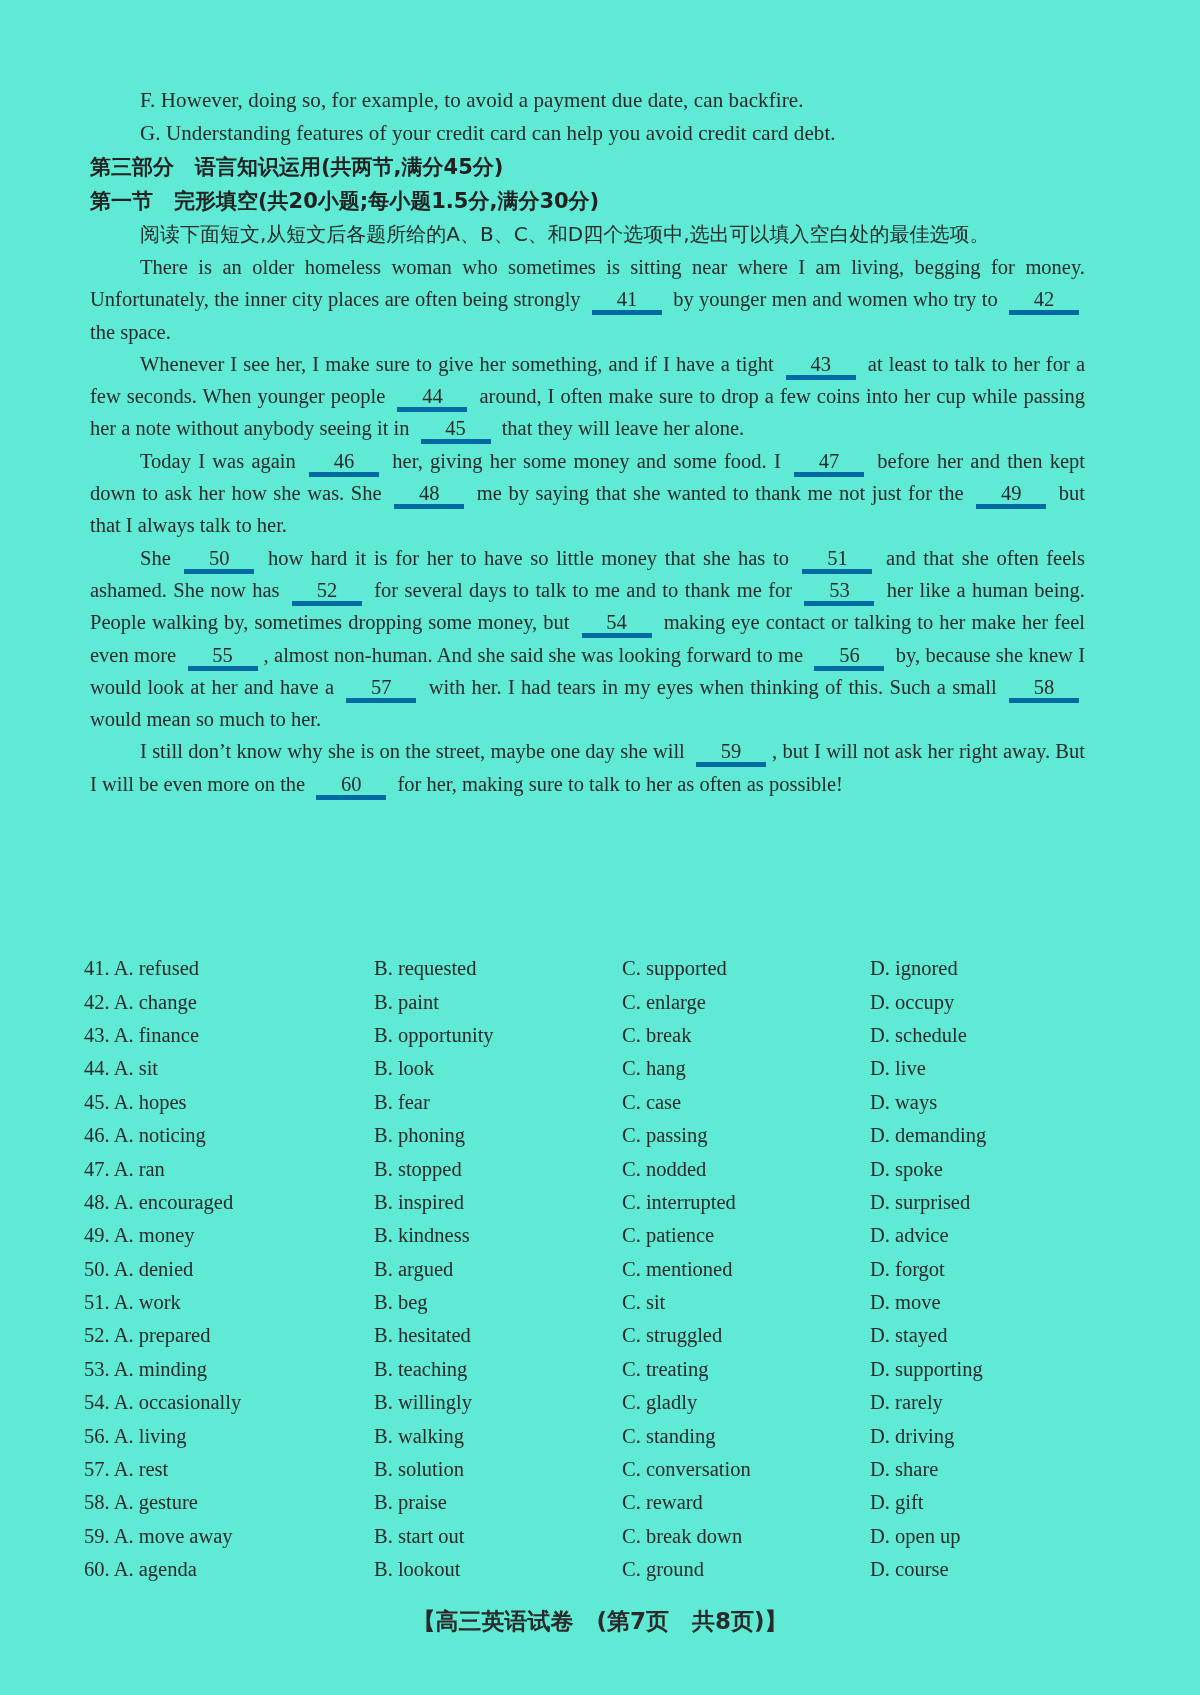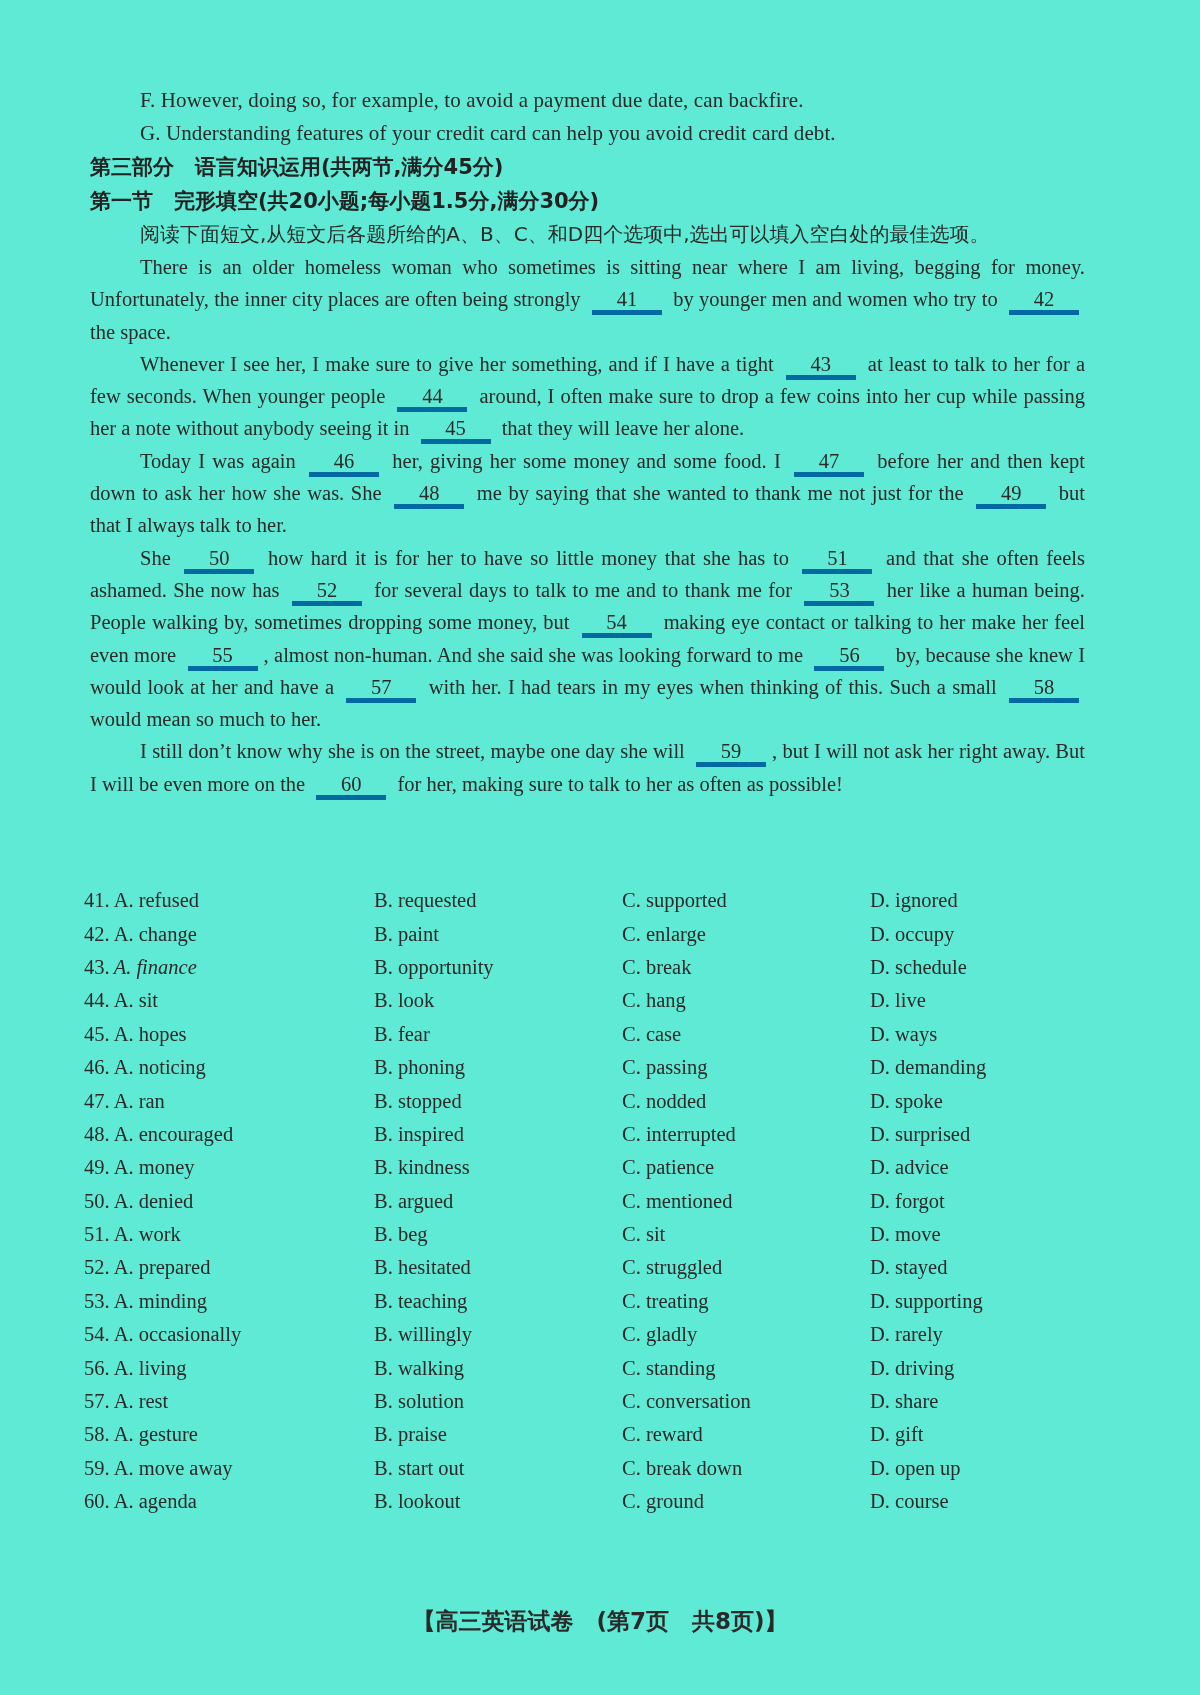--- a/index.html
+++ b/index.html
@@ -72,21 +72,21 @@
       min-width: 70px;
       text-align: center;
       border-bottom: 5px solid #0369a1;
       line-height: 22px;
       margin: 0 6px;
       text-indent: 0;
     }
     .options {
       position: absolute;
       left: 84px;
-      top: 884px;
+      top: 952px;
       width: 1000px;
     }
     .opt-row {
       display: flex;
       height: 33.4px;
       font-size: 20.5px;
       align-items: center;
       color: #2a2a2a;
     }
     .opt-row span {
@@ -139,21 +139,21 @@
         <span class="c-c">C. supported</span>
         <span class="c-d">D. ignored</span>
       </div>
       <div class="opt-row">
         <span class="c-a"><span>42.</span><span style="margin-left: 4px;">A. change</span></span>
         <span class="c-b">B. paint</span>
         <span class="c-c">C. enlarge</span>
         <span class="c-d">D. occupy</span>
       </div>
       <div class="opt-row">
-        <span class="c-a"><span>43.</span><span style="margin-left: 4px; font-style: italic;">A. finance</span></span>
+        <span class="c-a"><span>43.</span><span style="margin-left: 4px;">A. finance</span></span>
         <span class="c-b">B. opportunity</span>
         <span class="c-c">C. break</span>
         <span class="c-d">D. schedule</span>
       </div>
       <div class="opt-row">
         <span class="c-a"><span>44.</span><span style="margin-left: 4px;">A. sit</span></span>
         <span class="c-b">B. look</span>
         <span class="c-c">C. hang</span>
         <span class="c-d">D. live</span>
       </div>

